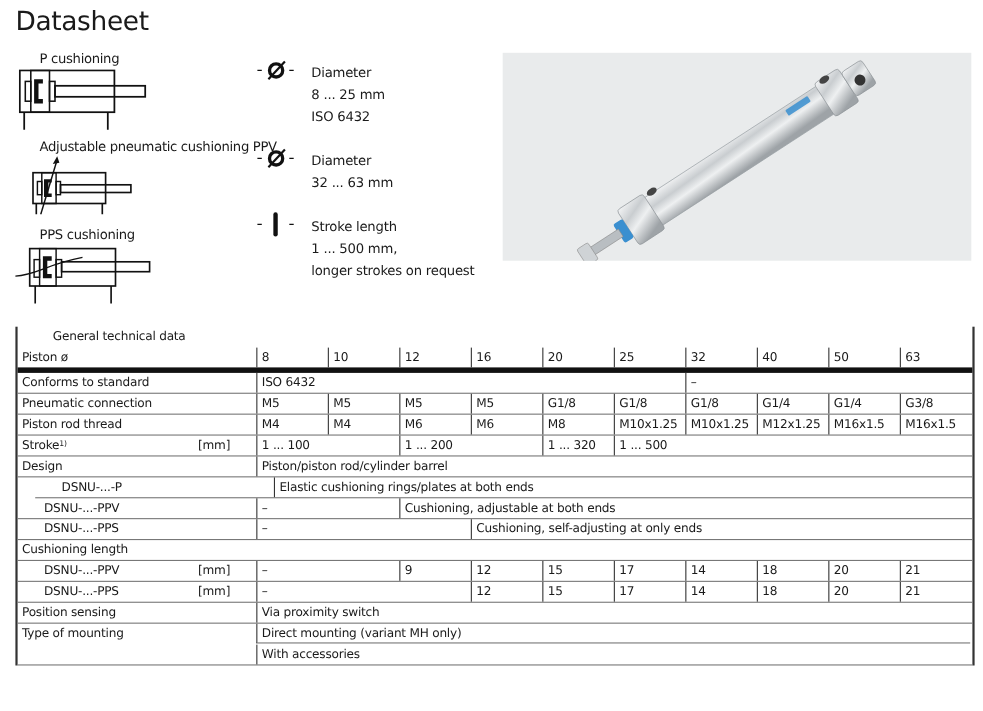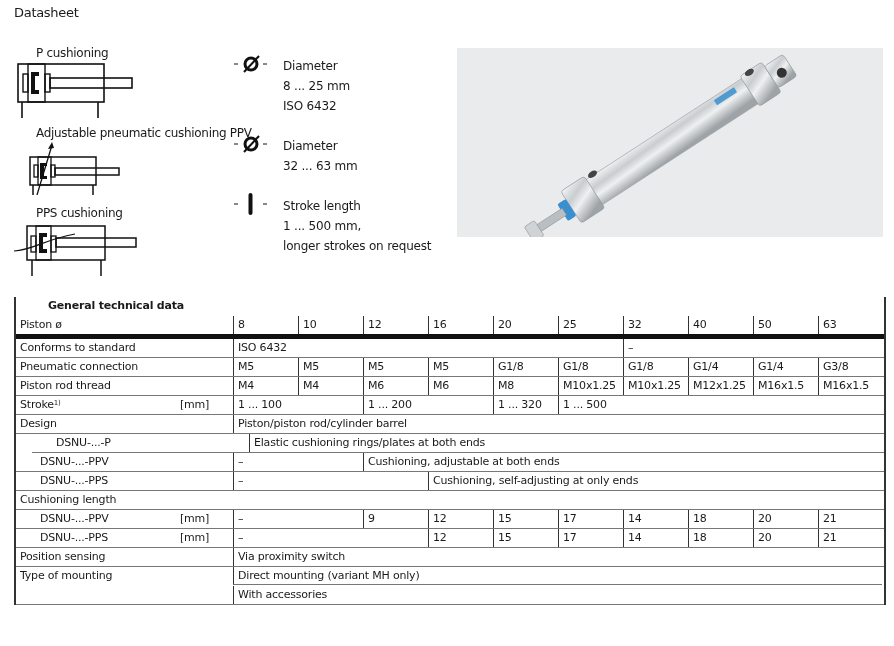--- a/index.html
+++ b/index.html
@@ -3,21 +3,21 @@
 <meta charset="utf-8">
 <style>
   html, body { margin: 0; padding: 0; background: #ffffff; }
   body {
     width: 894px; height: 646px; position: relative; overflow: hidden;
     font-family: "DejaVu Sans", "Liberation Sans", sans-serif;
     color: #1a1a1a;
   }
   .title {
     position: absolute; left: 14px; top: 5px;
-    font-size: 13px; font-weight: normal; letter-spacing: -0.3px;
+    font-size: 24px; font-weight: normal; letter-spacing: -0.3px;
   }
   .sym-label {
     position: absolute; left: 14px; font-size: 12px; letter-spacing: -0.3px; margin-left: 22px;
   }
   .symbol { position: absolute; }
   .spec-block { position: absolute; left: 232px; }
   .spec-icon {
     position: absolute; left: 0; top: 0; width: 40px; height: 24px;
   }
   .spec-text {
@@ -37,21 +37,21 @@
   }
   .tbl .row { position: relative; height: 18px; border-bottom: 1px solid #777; }
   .tbl .row.first-head { height: 19px; border-bottom: none; }
   .tbl .row.piston-head { border-bottom: 5px solid #111; }
   .tbl .row.last { border-bottom: 5px solid #111; }
   .cell {
     position: absolute; top: 0; height: 100%;
     box-sizing: border-box; padding-left: 4px; line-height: 18px; white-space: nowrap;
   }
   .cell.vline { border-left: 1px solid #333; }
-  .bold { font-weight: bold; padding-left: 32px; }
+  .bold { font-weight: normal; padding-left: 32px; }
   .sup { font-size: 7px; vertical-align: top; position: relative; top: -2px; }
 </style>
 </head>
 <body>
 
 <div class="title">Datasheet</div>
 
 <div class="sym-label" style="top:46px">P cushioning</div>
 <svg class="symbol" style="left:17px;top:63px" width="118" height="56">
   <rect x="1" y="1" width="86" height="38" fill="none" stroke="#111" stroke-width="1.6"></rect>

